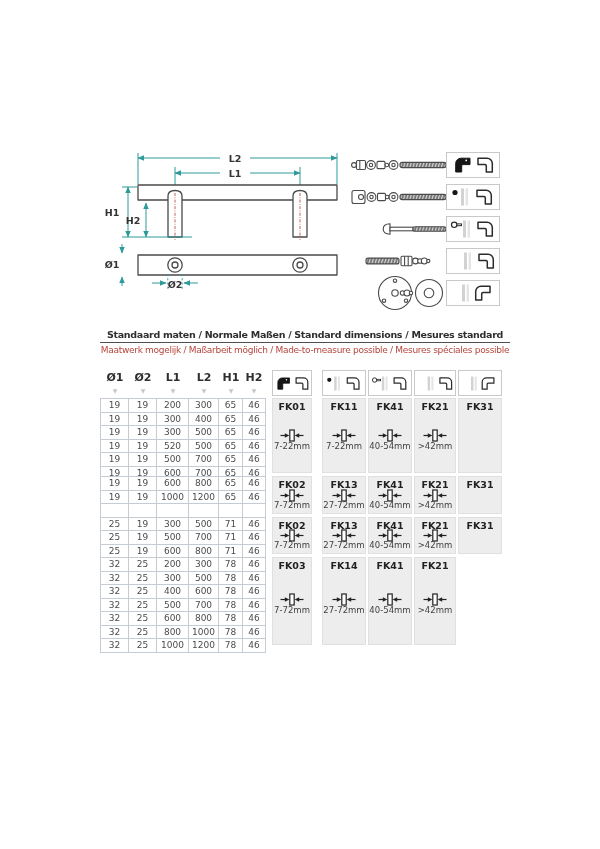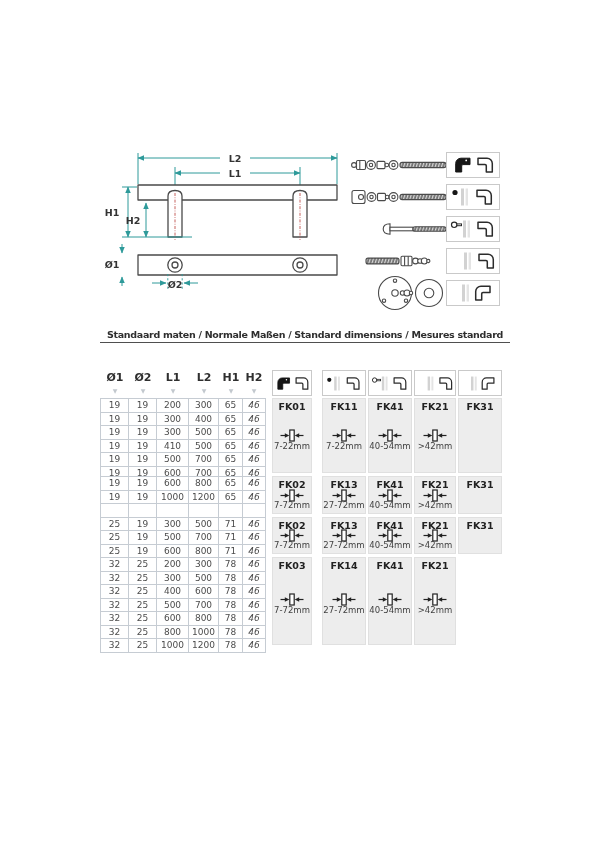--- a/index.html
+++ b/index.html
@@ -18,21 +18,21 @@
   #stdhead .rule{border:0;border-top:1.6px solid #4f4f4f;margin:2px 0 2px 0;}
   #stdhead .t2{font-size:9px;color:var(--sub-red);letter-spacing:-0.3px;white-space:nowrap;}
   
   .colhead{position:absolute;text-align:center;font-size:11px;font-weight:700;color:#2f2f2f;}
   .tri{position:absolute;text-align:center;font-size:6px;color:#c2c8ce;line-height:6px;}
   .tblock{position:absolute;border:1px solid var(--cellb);background:#fff;}
   .trow{display:flex;border-bottom:1px solid var(--cellb);}
   .trow:last-child{border-bottom:none;}
   .tcell{height:12.5px;line-height:12.5px;font-size:9px;text-align:center;color:#4c4c4c;
          border-right:1px solid var(--cellb);box-sizing:border-box;}
-  .tcell:last-child{border-right:none;font-style:italic;}
+  .tcell:last-child{border-right:none;}
   .iconbox{position:absolute;background:#fff;border:1px solid #c9c9c9;box-sizing:border-box;
            display:flex;align-items:center;justify-content:center;}
   .fkpanel{position:absolute;background:var(--panel);border:1px solid #e0e0e0;box-sizing:border-box;}
   .fkcode{font-size:9.5px;font-weight:700;color:#222;text-align:center;padding-top:2px;}
   .fkicon{position:absolute;left:0;right:0;display:flex;justify-content:center;}
   .fkrange{position:absolute;left:0;right:0;text-align:center;font-size:8.5px;color:#3f3f3f;white-space:nowrap;}
   #footer{position:absolute;left:102px;top:645px;font-size:8px;color:#777;}
   .hiddefs{position:absolute;width:0;height:0;overflow:hidden;}
 </style>
 </head>
@@ -175,20 +175,21 @@
         <circle cx="57" cy="0" r="3"></circle>
         <circle cx="61" cy="0" r="1.7"></circle>
       <circle cx="79" cy="0" r="13.5"></circle>
         <circle cx="79" cy="0" r="4.8"></circle>
     </g>
   </svg>
 
   <div id="stdhead">
     <div class="t1">Standaard maten / Normale Maßen / Standard dimensions / Mesures standard</div>
     <hr class="rule">
+    <div class="t2">Maatwerk mogelijk / Maßarbeit möglich / Made-to-measure possible / Mesures spéciales possible</div>
   </div>
 
   <div id="footer">03-2010</div>
 
 <div class="colhead" style="left:101px;width:28px;top:371px">Ø1</div>
     <div class="tri" style="left:101px;width:28px;top:388px">▼</div>
     <div class="colhead" style="left:129px;width:28px;top:371px">Ø2</div>
     <div class="tri" style="left:129px;width:28px;top:388px">▼</div>
     <div class="colhead" style="left:157px;width:32px;top:371px">L1</div>
     <div class="tri" style="left:157px;width:32px;top:388px">▼</div>
@@ -287,21 +288,21 @@
         <div class="tcell" style="width:28px">19</div>
         <div class="tcell" style="width:28px">19</div>
         <div class="tcell" style="width:32px">300</div>
         <div class="tcell" style="width:30px">500</div>
         <div class="tcell" style="width:24px">65</div>
         <div class="tcell" style="width:22px">46</div>
       </div>
       <div class="trow">
         <div class="tcell" style="width:28px">19</div>
         <div class="tcell" style="width:28px">19</div>
-        <div class="tcell" style="width:32px">410</div>
+        <div class="tcell" style="width:32px">520</div>
         <div class="tcell" style="width:30px">500</div>
         <div class="tcell" style="width:24px">65</div>
         <div class="tcell" style="width:22px">46</div>
       </div>
       <div class="trow">
         <div class="tcell" style="width:28px">19</div>
         <div class="tcell" style="width:28px">19</div>
         <div class="tcell" style="width:32px">500</div>
         <div class="tcell" style="width:30px">700</div>
         <div class="tcell" style="width:24px">65</div>

